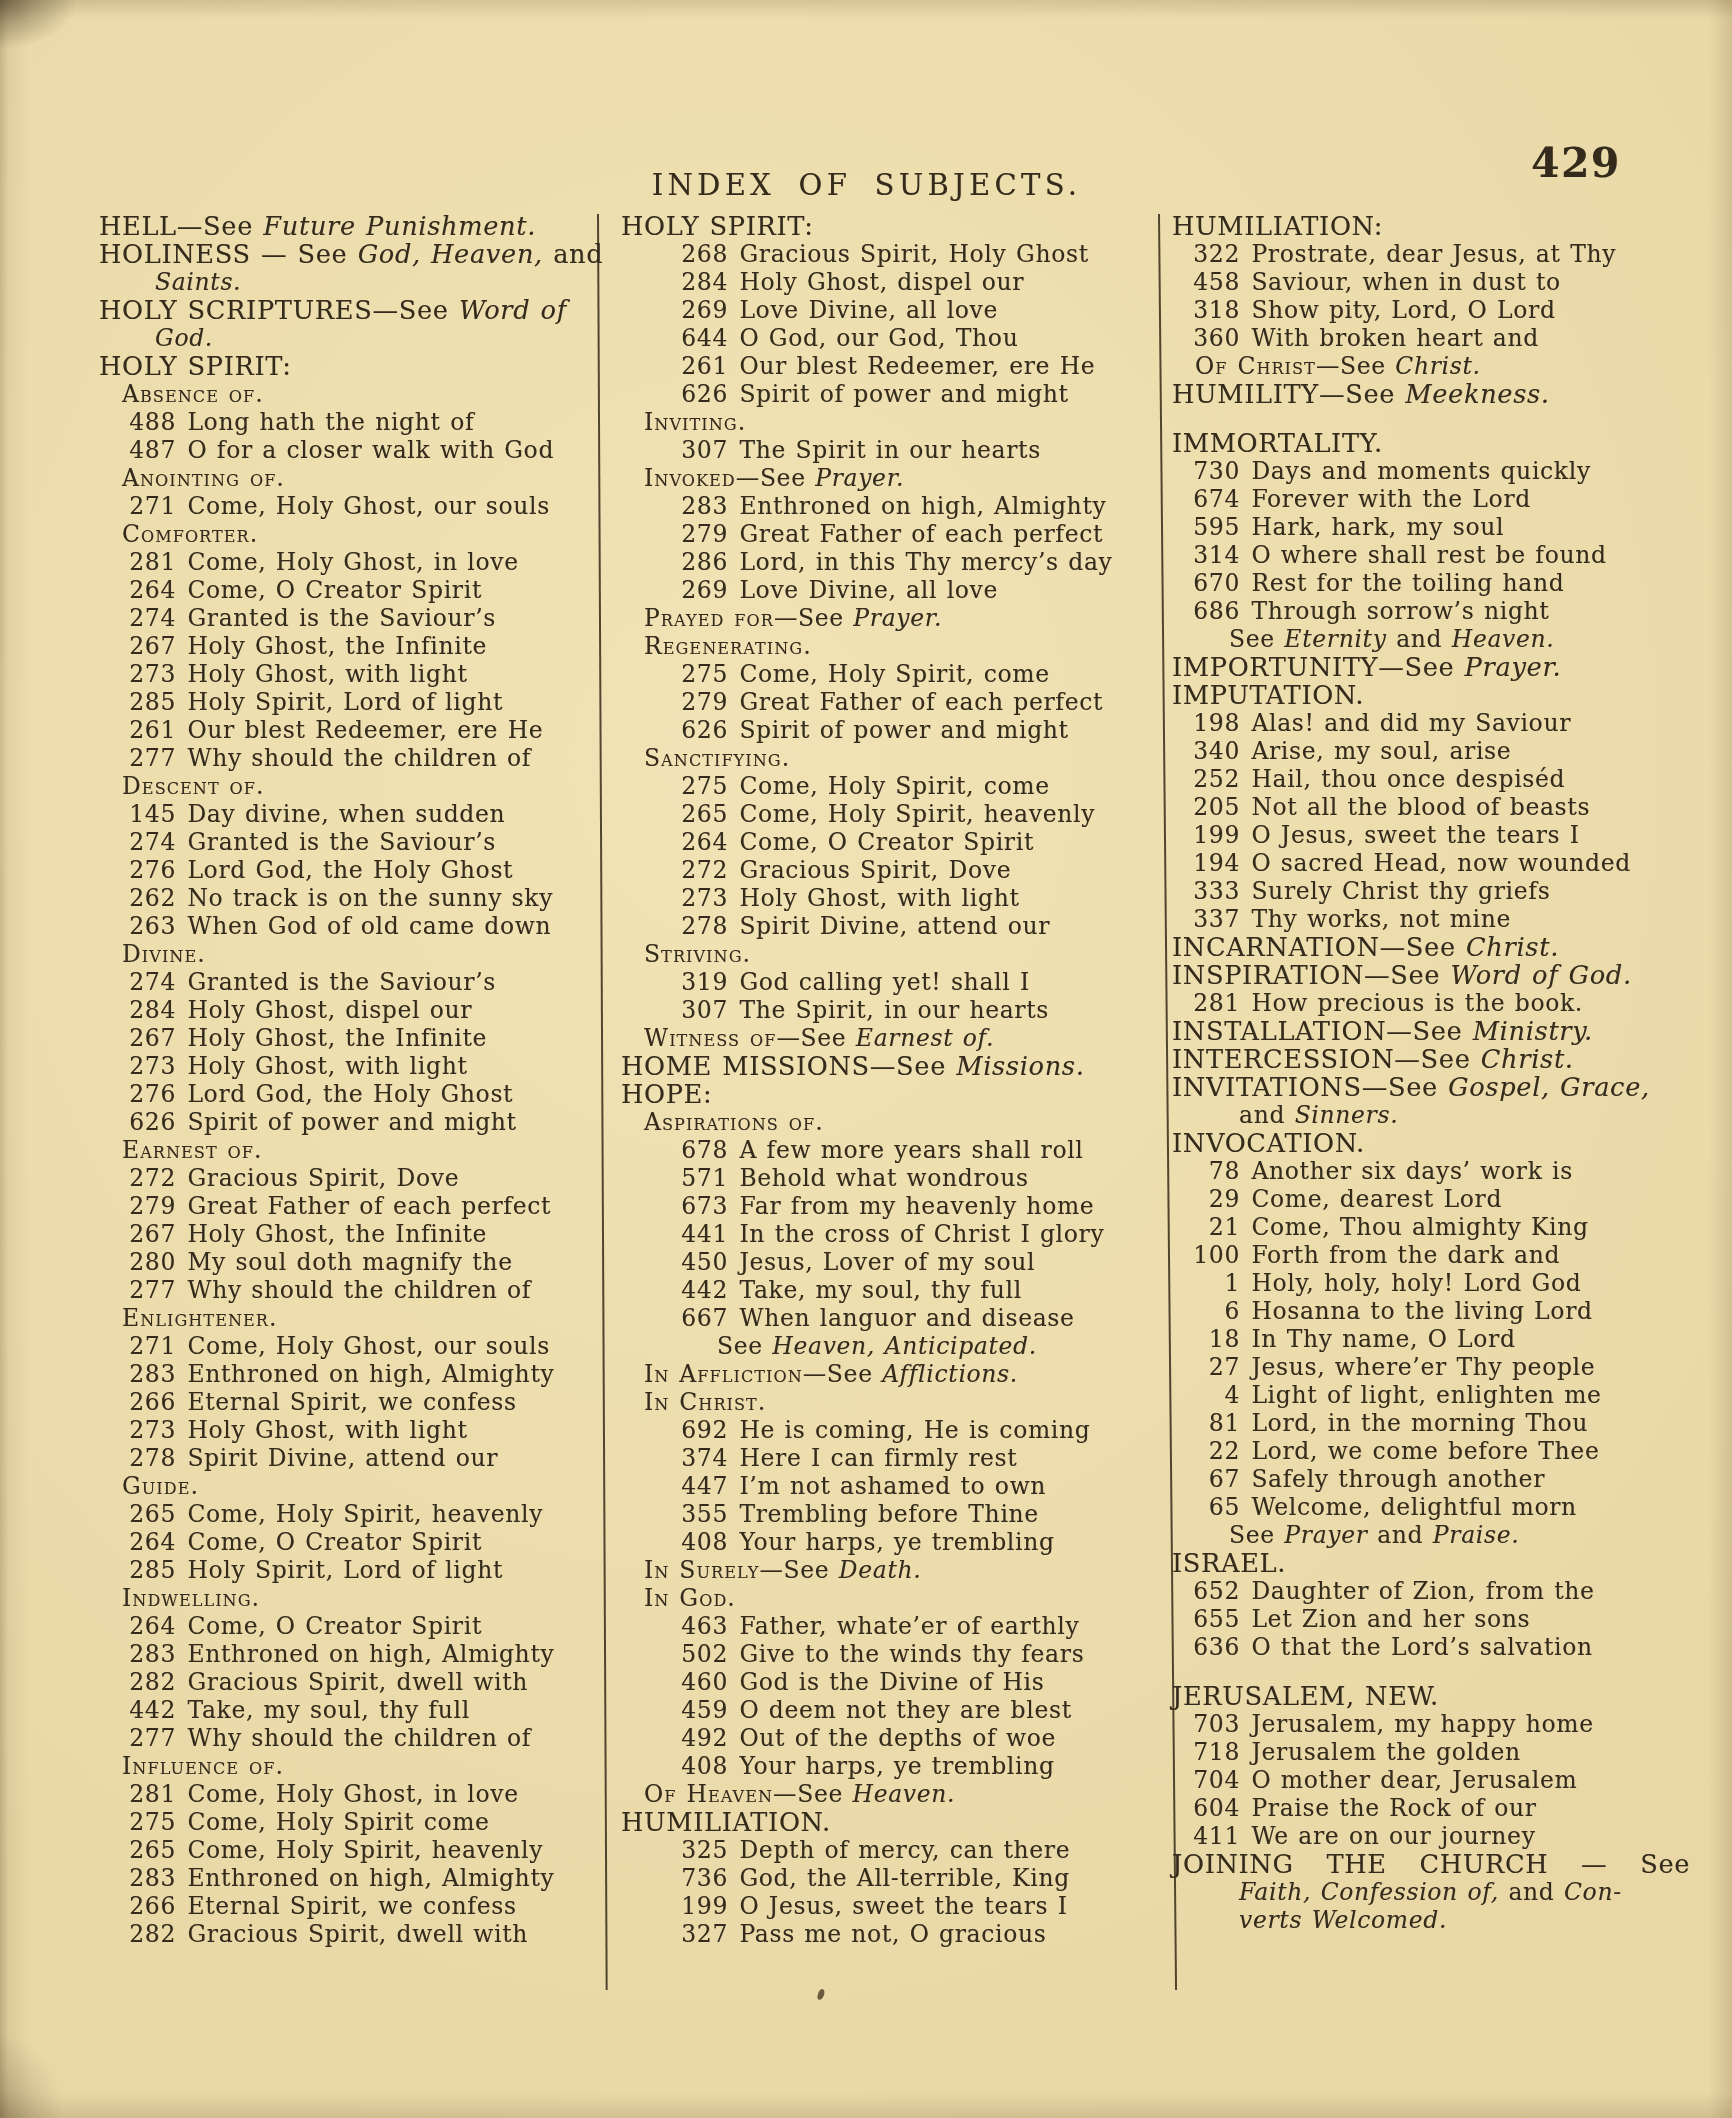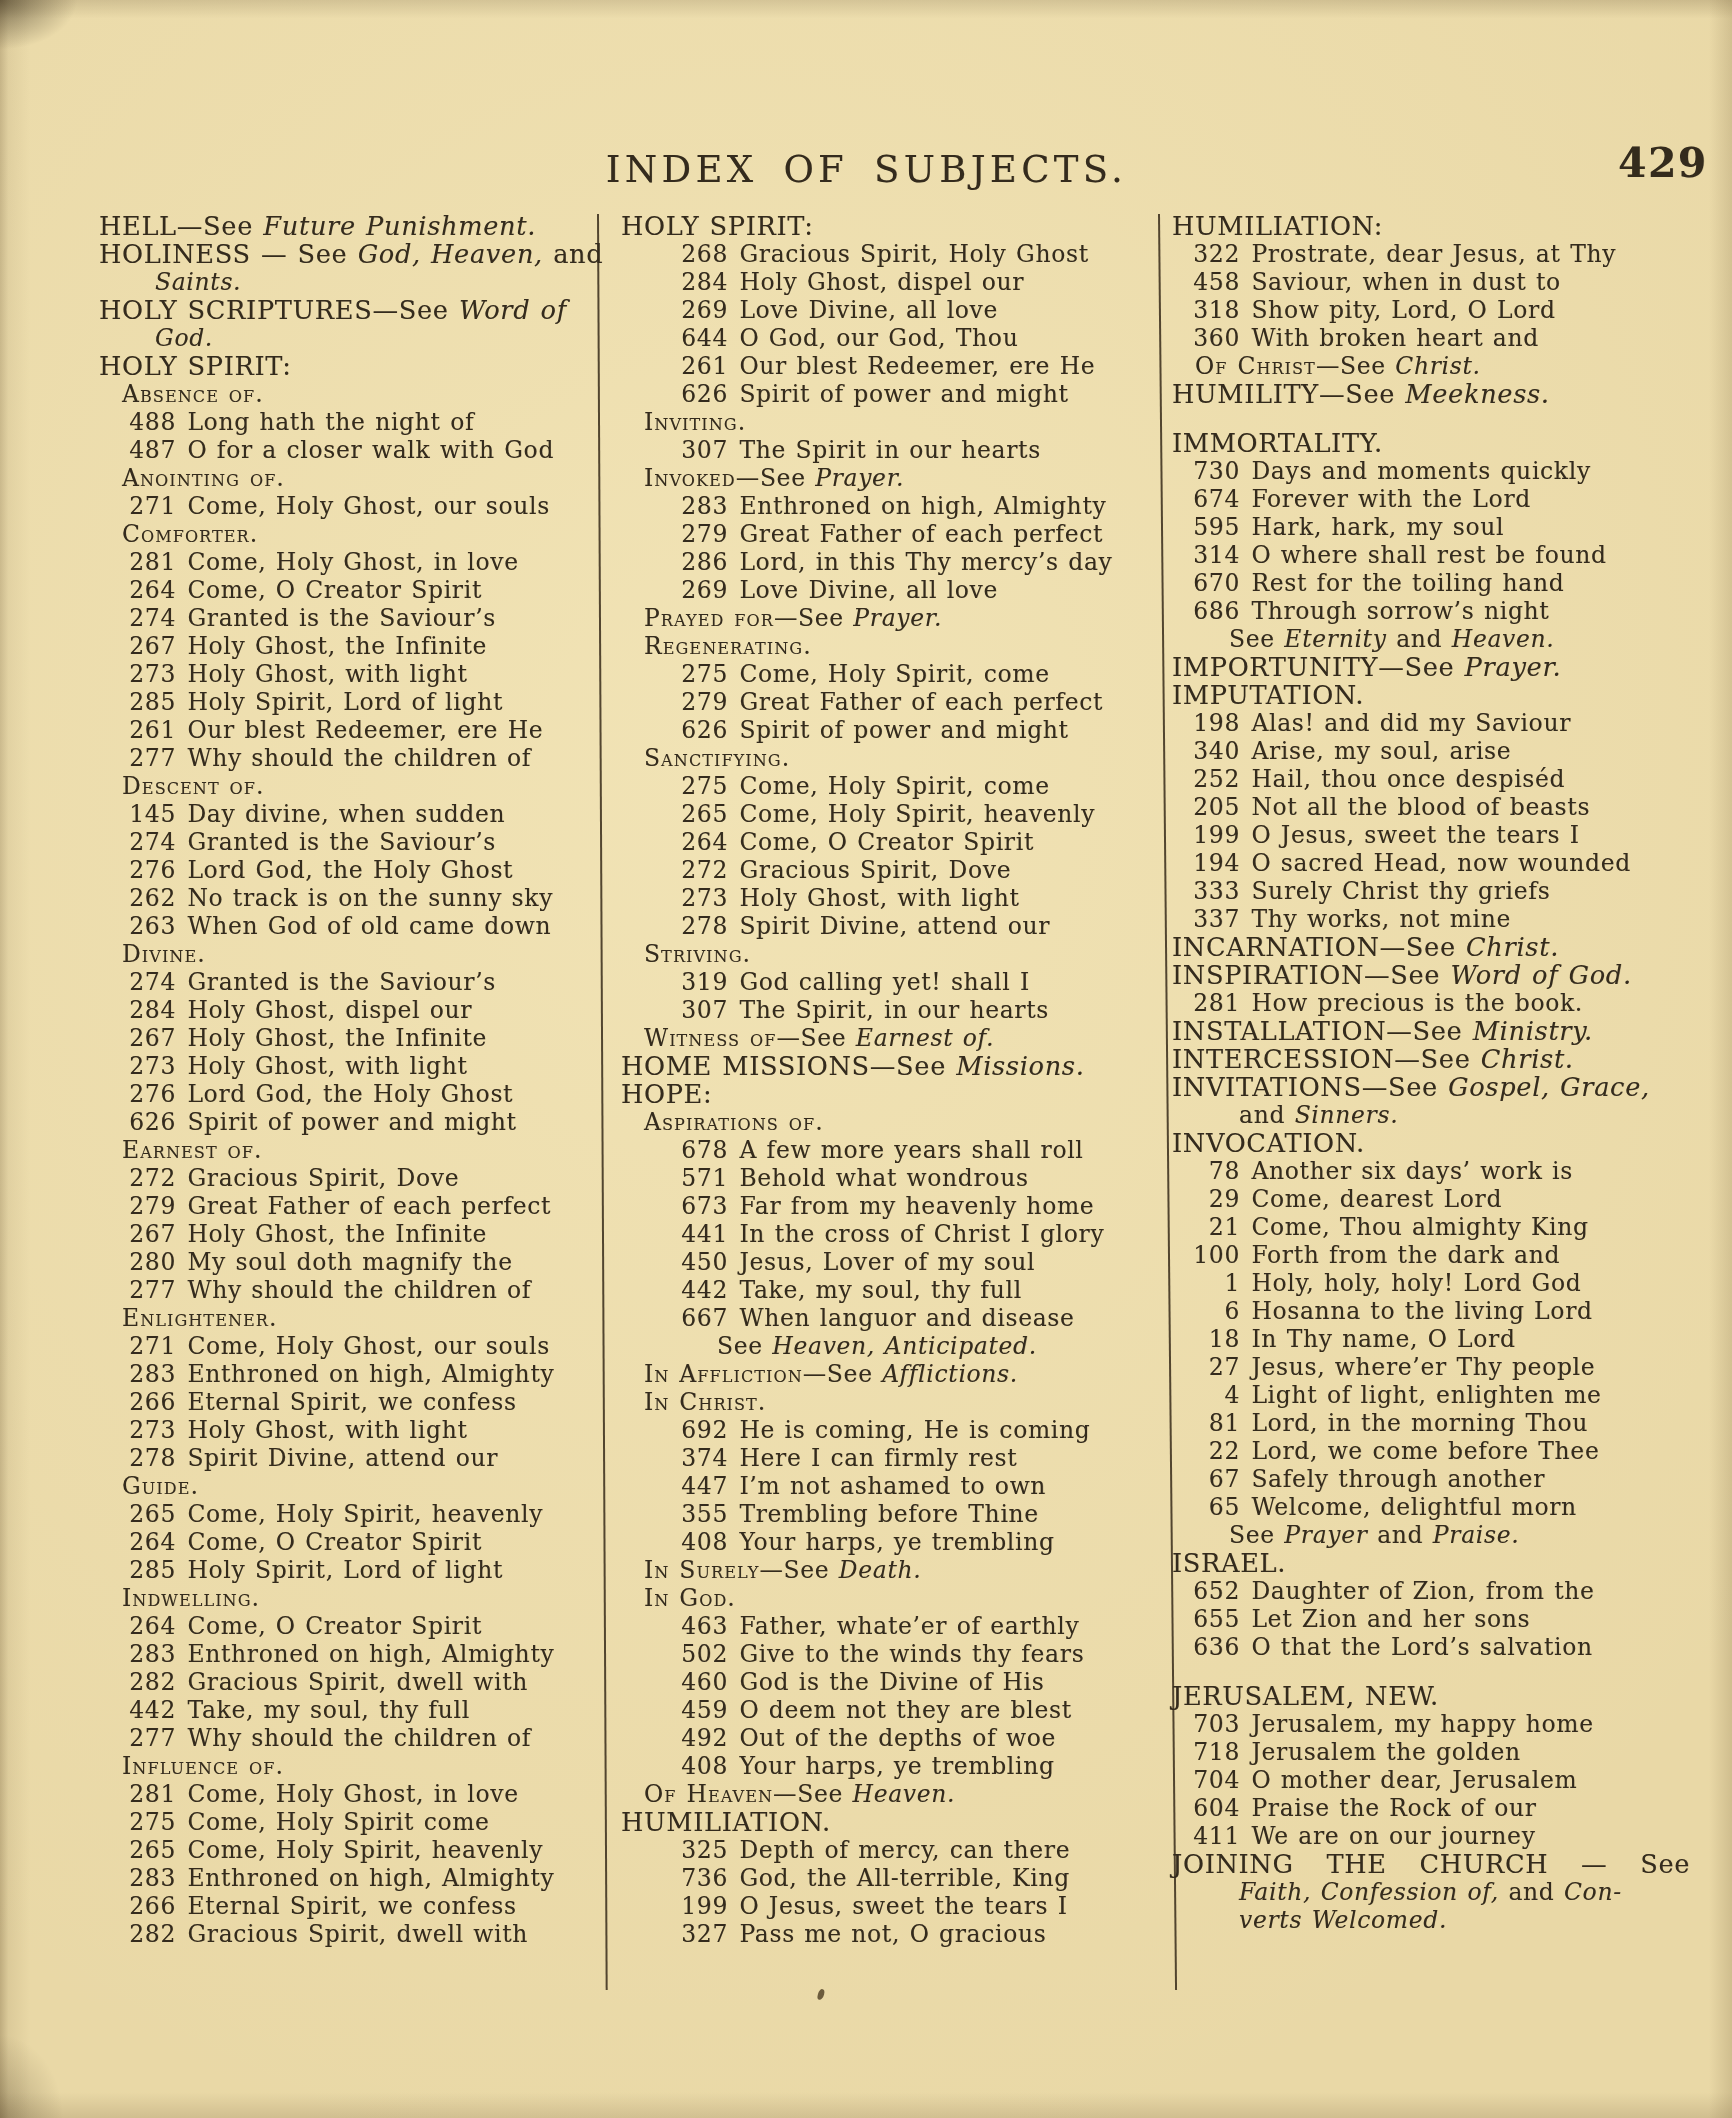--- a/index.html
+++ b/index.html
@@ -14,23 +14,23 @@
       linear-gradient(270deg, rgba(100,78,42,0.20) 0px, rgba(0,0,0,0) 24px),
       linear-gradient(180deg, rgba(88,68,36,0.22) 0px, rgba(0,0,0,0) 18.5px),
       linear-gradient(0deg,   rgba(88,68,36,0.18) 0px, rgba(0,0,0,0) 27px),
       #e9d8a6;
   }
   .corner-tl { position:absolute; left:0; top:0; width:78px; height:50px;
     background:radial-gradient(ellipse at 0% 0%, rgba(42,32,16,0.55), rgba(0,0,0,0) 70%); }
   .corner-bl { position:absolute; left:0; bottom:0; width:64px; height:85px;
     background:radial-gradient(ellipse at 0% 100%, rgba(60,46,24,0.30), rgba(0,0,0,0) 70%); }
 
-  .header-title { position:absolute; top:148px; left:0; width:1733px; text-align:center;
-    font-size:37px; letter-spacing:4.3px; word-spacing:10px; white-space:nowrap; }
-  .page-number  { position:absolute; top:139px; left:1618px;
+  .header-title { position:absolute; top:168px; left:0; width:1733px; text-align:center;
+    font-size:29px; letter-spacing:4.3px; word-spacing:10px; white-space:nowrap; }
+  .page-number  { position:absolute; top:139px; left:1531px;
     font-size:41px; font-weight:bold; letter-spacing:1.4px; }
 
   .rule { position:absolute; top:214px; width:2.1px; height:1776px; background:rgba(60,48,30,0.88); }
   #rule-1 { left:597px;  transform:rotate(-0.28deg); transform-origin:top center; }
   #rule-2 { left:1158px; transform:rotate(-0.55deg); transform-origin:top center; }
 
   .column { position:absolute; top:212px; font-size:23.4px; line-height:28px;
     letter-spacing:0.7px; word-spacing:1.4px; }
   #col-1 { left:99px;  width:497px; }
   #col-2 { left:621px;  width:529px; }

